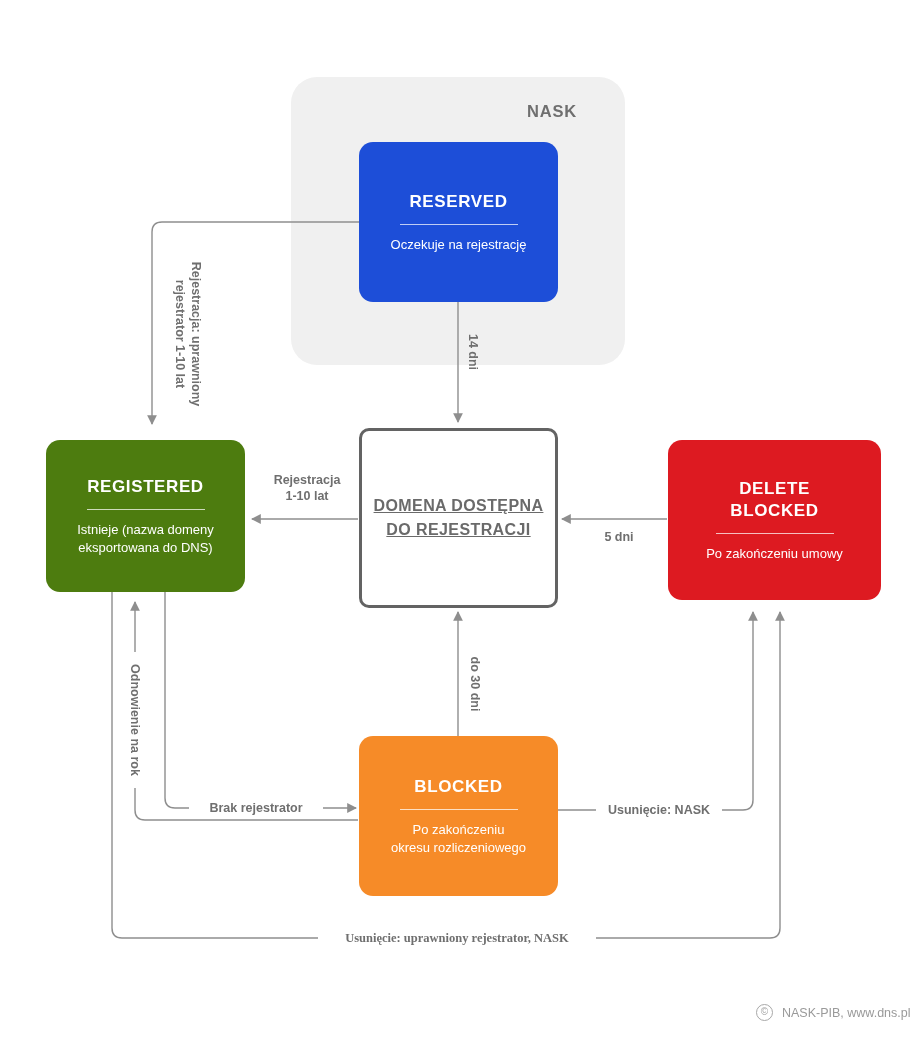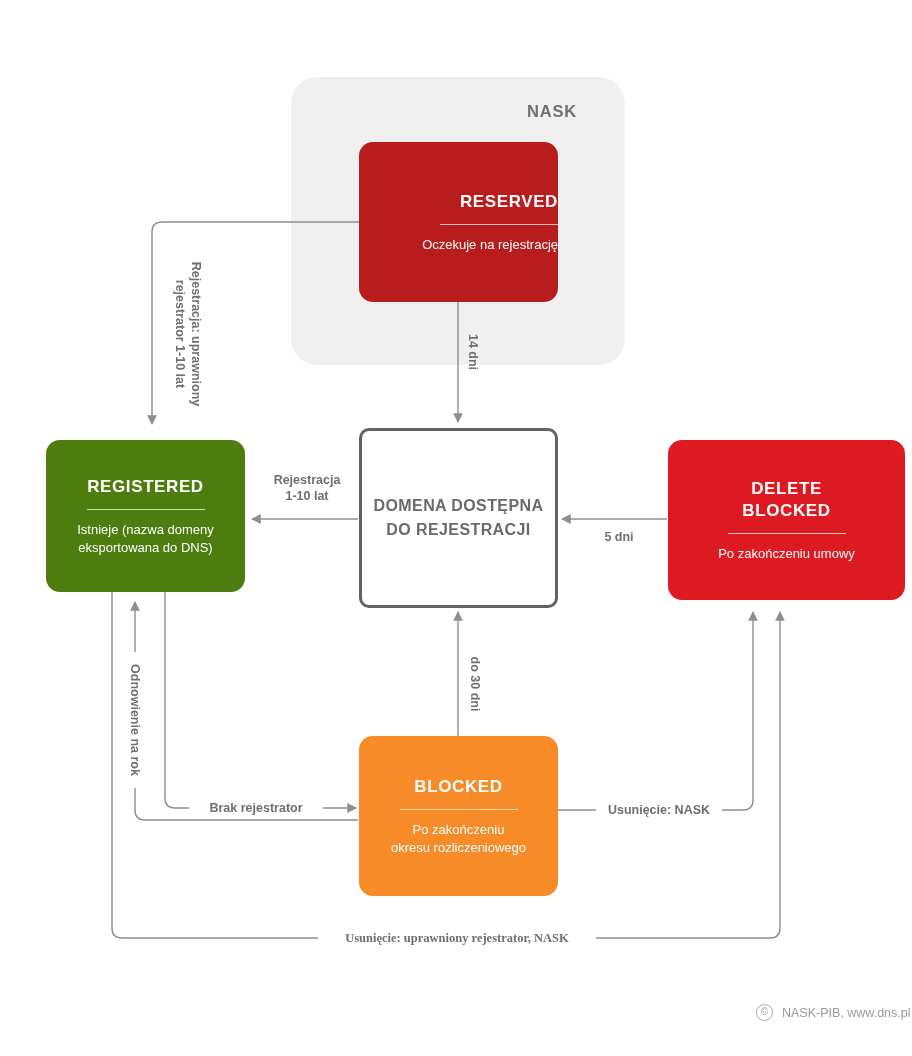--- a/index.html
+++ b/index.html
@@ -149,43 +149,43 @@
       <path d="M 358 820 L 145 820 Q 135 820 135 810 L 135 602" marker-end="url(#arrow)"></path>
 
       <path d="M 165 592 L 165 798 Q 165 808 175 808 L 356 808" marker-end="url(#arrow)"></path>
 
       <path d="M 558 810 L 743 810 Q 753 810 753 800 L 753 612" marker-end="url(#arrow)"></path>
 
       <path d="M 112 592 L 112 928 Q 112 938 122 938 L 770 938 Q 780 938 780 928 L 780 612" marker-end="url(#arrow)"></path>
     </g>
   </svg>
 
-  <div class="node" style="left:359px; top:142px; width:199px; height:160px; background:#b91c1c;align-items:flex-end;">
+  <div class="node" style="left:359px; top:142px; width:199px; height:160px; background:#1d4ed8;">
     <div class="node-title">RESERVED</div>
     <div class="node-sep"></div>
     <div class="node-desc">Oczekuje na rejestrację</div>
   </div>
 
   <div class="node" style="left:46px; top:440px; width:199px; height:152px; background:#4d7c0f;">
     <div class="node-title">REGISTERED</div>
     <div class="node-sep"></div>
     <div class="node-desc">
       <div>Istnieje (nazwa domeny</div>
       <div>eksportowana do DNS)</div>
     </div>
   </div>
 
-  <div class="node node-center" style="left:359px; top:428px; width:199px; height:180px;">
+  <div class="node node-center" style="left:359px; top:428px; width:199px; height:180px;text-decoration:underline;">
     <div class="node-title">
       <div>DOMENA DOSTĘPNA</div>
       <div>DO REJESTRACJI</div>
     </div>
   </div>
 
-  <div class="node" style="left:668px; top:440px; width:237px; height:160px; background:#dd1a21;">
+  <div class="node" style="left:668px; top:440px; width:213px; height:160px; background:#dd1a21;">
     <div class="node-title">
       <div>DELETE</div>
       <div>BLOCKED</div>
     </div>
     <div class="node-sep"></div>
     <div class="node-desc">Po zakończeniu umowy</div>
   </div>
 
   <div class="node" style="left:359px; top:736px; width:199px; height:160px; background:#f68b28;">
     <div class="node-title">BLOCKED</div>

